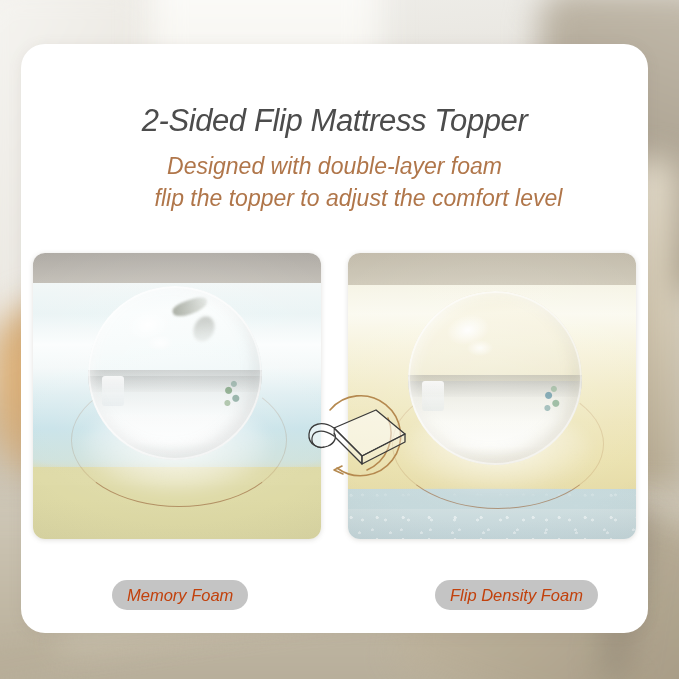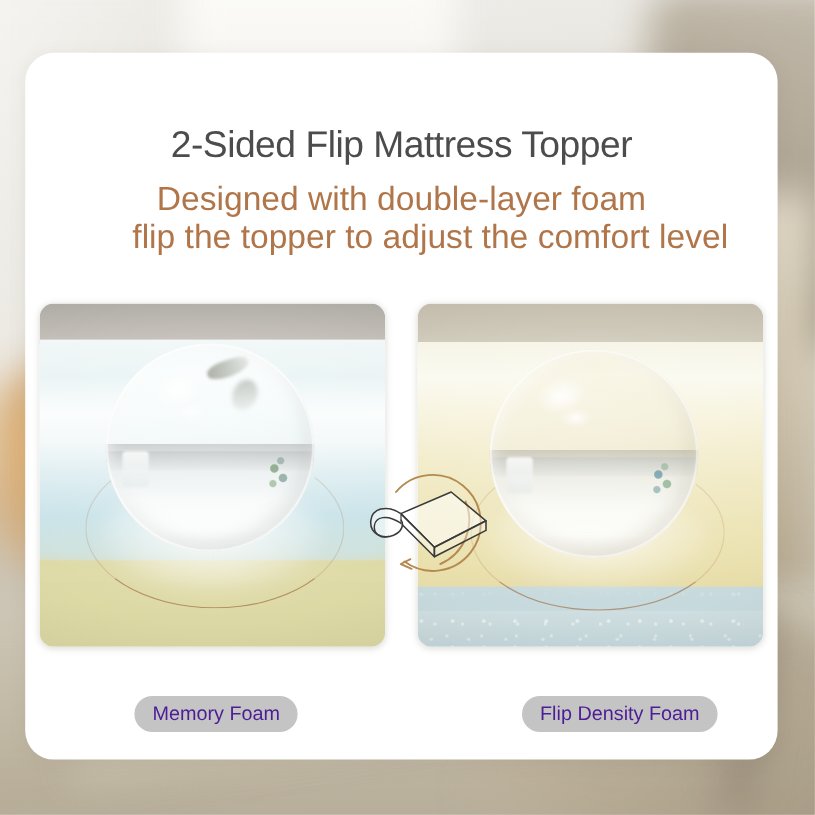--- a/index.html
+++ b/index.html
@@ -90,41 +90,42 @@
   
   .card {
     position: absolute;
     left: 21px;
     top: 44px;
     width: 627px;
     height: 589px;
     background: #ffffff;
     border-radius: 24px;
     box-shadow: 0 2px 14px rgba(120,112,96,.10);
+    font-style: italic;
   }
 
   
   .title {
     position: absolute;
     left: 0; right: 0;
     top: 38px;
     text-align: center;
     font-size: 31px;
     font-weight: 400;
     letter-spacing: -0.4px;
     color: #4c4c4c;
     white-space: nowrap;
   }
   .subtitle {
     position: absolute;
     left: 0; right: 0;
     top: 106px;
     text-align: center;
     color: #b0764a;
-    font-size: 28px;
+    font-size: 23px;
     font-weight: 400;
     line-height: 32px;
   }
   .subtitle .l2 { display: block; padding-left: 48px; }
 
   
   .panels {
     position: absolute;
     left: 12px;
     top: 209px;
@@ -358,21 +359,21 @@
 
   
   .badge {
     position: absolute;
     top: 536px;
     height: 30px;
     line-height: 30px;
     padding: 0 15px;
     border-radius: 15px;
     background: rgba(181,181,181,.80);
-    color: #4c1d95;
+    color: #c2410c;
     font-size: 16.5px;
     white-space: nowrap;
     z-index: 7;
   }
   .badge-left  { left: 91px; }
   .badge-right { left: 414px; }
 </style>
 </head>
 <body>
 

